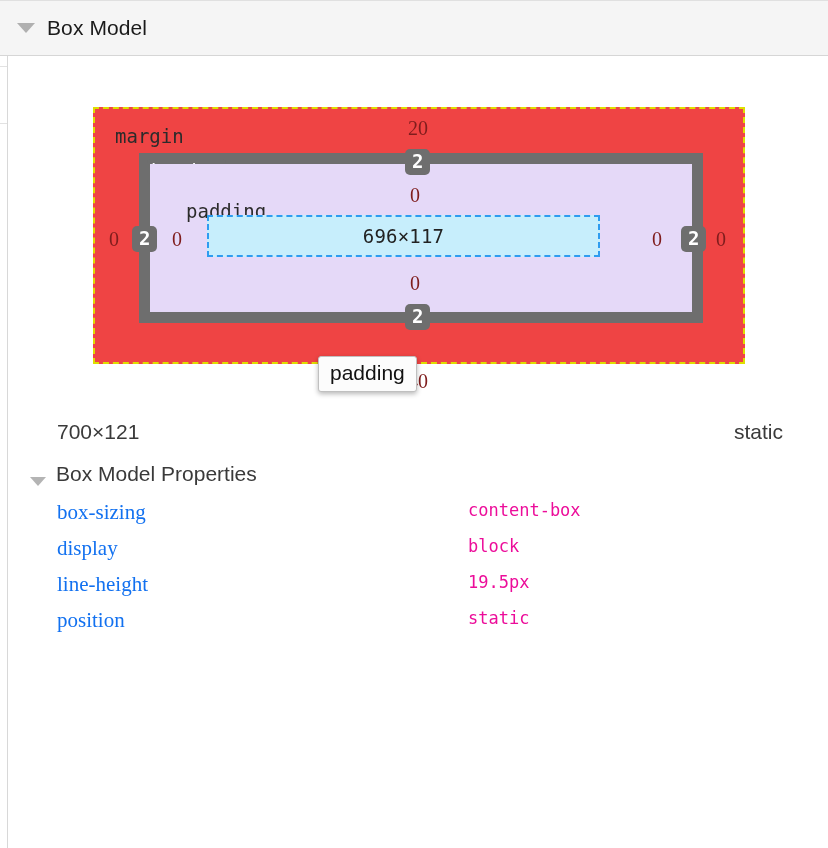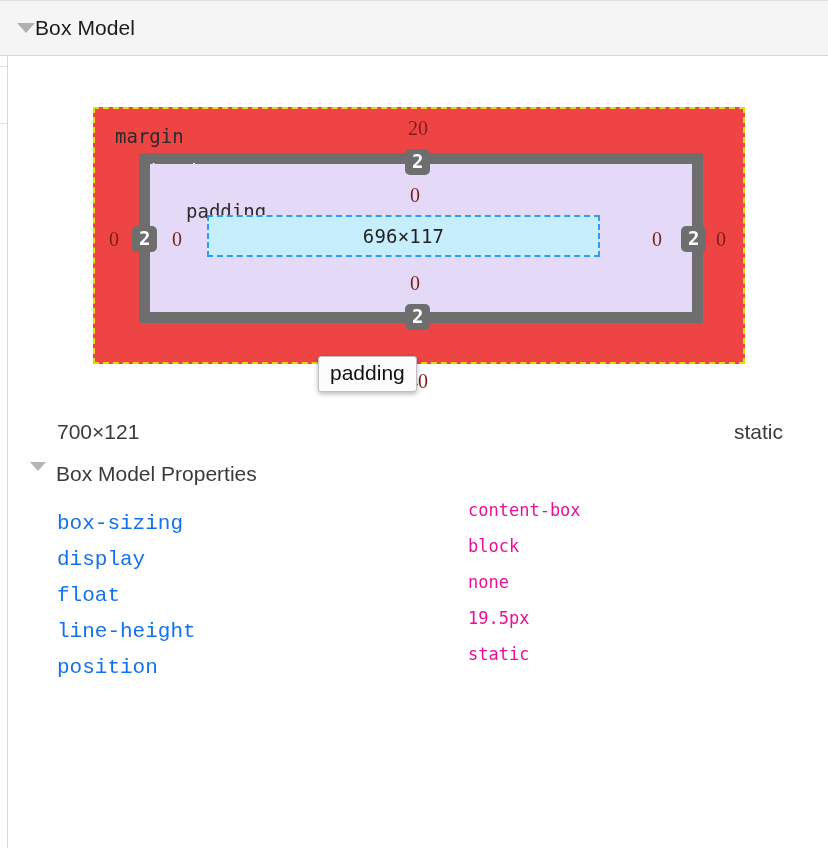--- a/index.html
+++ b/index.html
@@ -64,21 +64,21 @@
     flex: 0 0 auto;
   }
   .twisty.small {
     border-left-width: 8px;
     border-right-width: 8px;
     border-top-width: 9px;
     border-top-color: #b4b4b4;
   }
   .panel-header .twisty { margin-left: 17px; }
   .panel-header-title {
-    margin-left: 0;
+    margin-left: 12px;
     font-size: 21px;
     color: #1a1a1a;
     letter-spacing: 0.1px;
   }
 
   
   .bm-wrap {
     position: absolute;
     left: 0; top: 56px;
     width: 828px; height: 340px;
@@ -202,42 +202,42 @@
     right: 45px; top: 0;
     font-size: 21px;
     color: #3a3a3a;
   }
 
   
   .props-header {
     position: absolute;
     left: 0; top: 462px;
     display: flex;
-    align-items: flex-start;
+    align-items: flex-end;
   }
   .props-header .twisty { margin-left: 30px; }
   .props-header-title {
     margin-left: 10px;
     font-size: 21px;
     color: #3a3a3a;
   }
 
   .props-list {
     position: absolute;
     left: 0; top: 500px;
     width: 828px;
   }
   .prop-row {
     position: relative;
     height: 36px;
   }
   .prop-name {
     position: absolute;
-    left: 57px; top: 12px;
-    font-family: Liberation Mono, monospace;
+    left: 57px; top: 0;
+    font-family: Liberation Serif, serif;
     font-size: 21px;
     color: #1271f0;
     white-space: nowrap;
   }
   .prop-value {
     position: absolute;
     left: 468px; top: 0;
     font-family: "DejaVu Sans Mono", monospace;
     font-size: 17px;
     color: #ec0d9a;
@@ -306,24 +306,20 @@
 <div class="props-list">
   <div class="prop-row">
     <span class="prop-name">box-sizing</span>
     <span class="prop-value">content-box</span>
   </div>
   <div class="prop-row">
     <span class="prop-name">display</span>
     <span class="prop-value">block</span>
   </div>
   <div class="prop-row">
-    <span class="prop-name">float</span>
-    <span class="prop-value">none</span>
-  </div>
-  <div class="prop-row">
     <span class="prop-name">line-height</span>
     <span class="prop-value">19.5px</span>
   </div>
   <div class="prop-row">
     <span class="prop-name">position</span>
     <span class="prop-value">static</span>
   </div>
 </div>
 
 </body></html>

